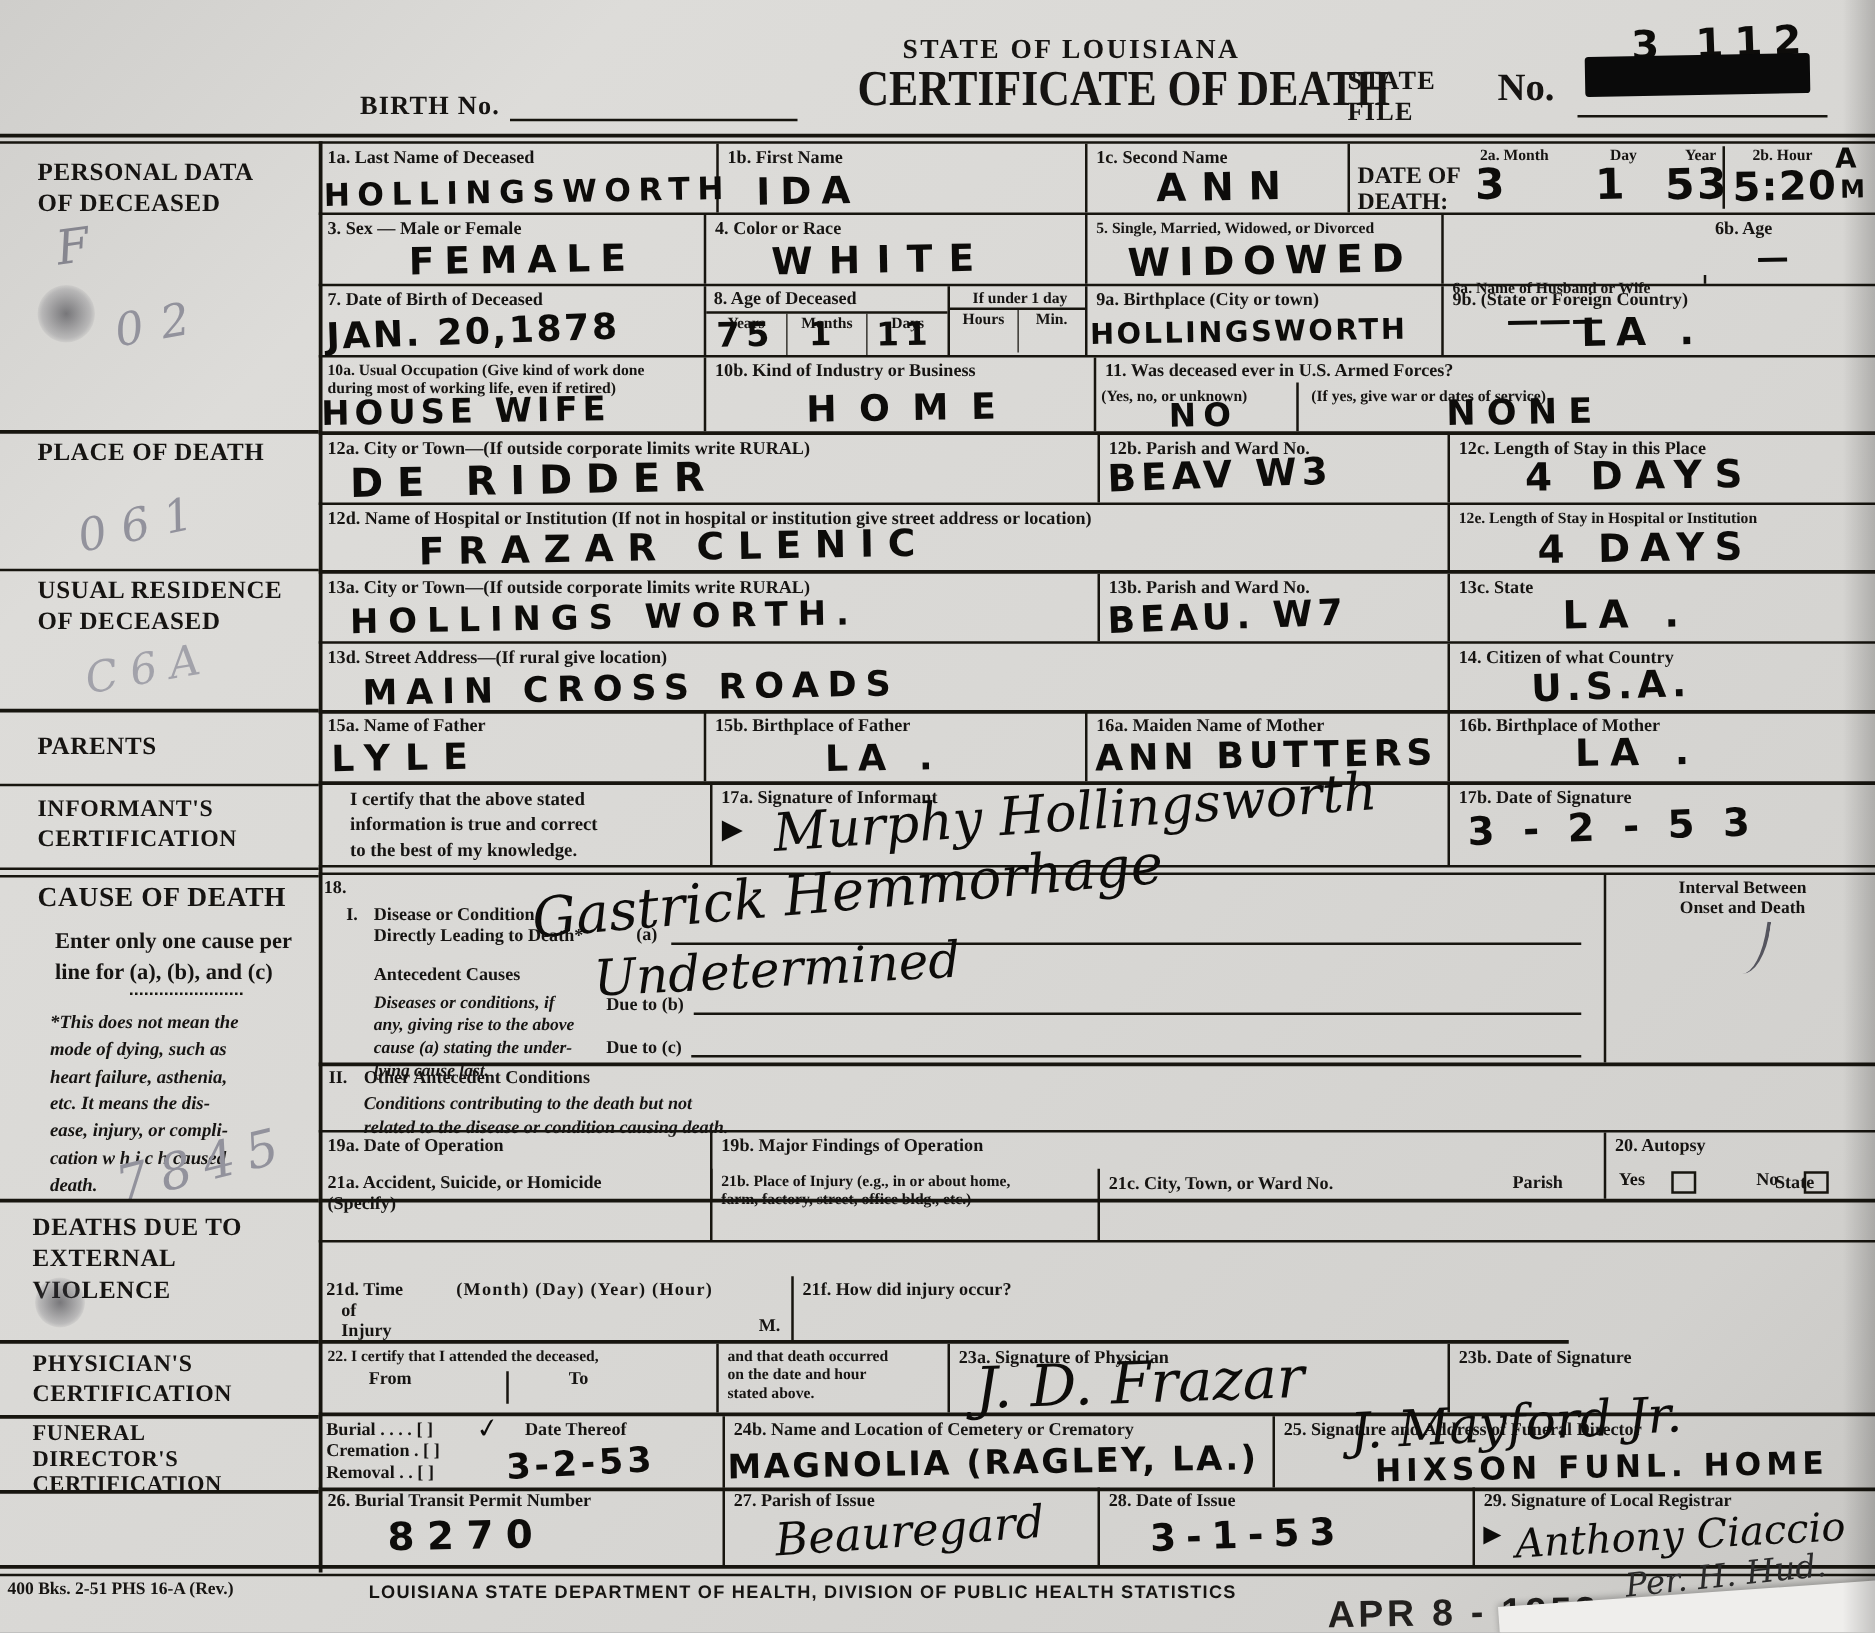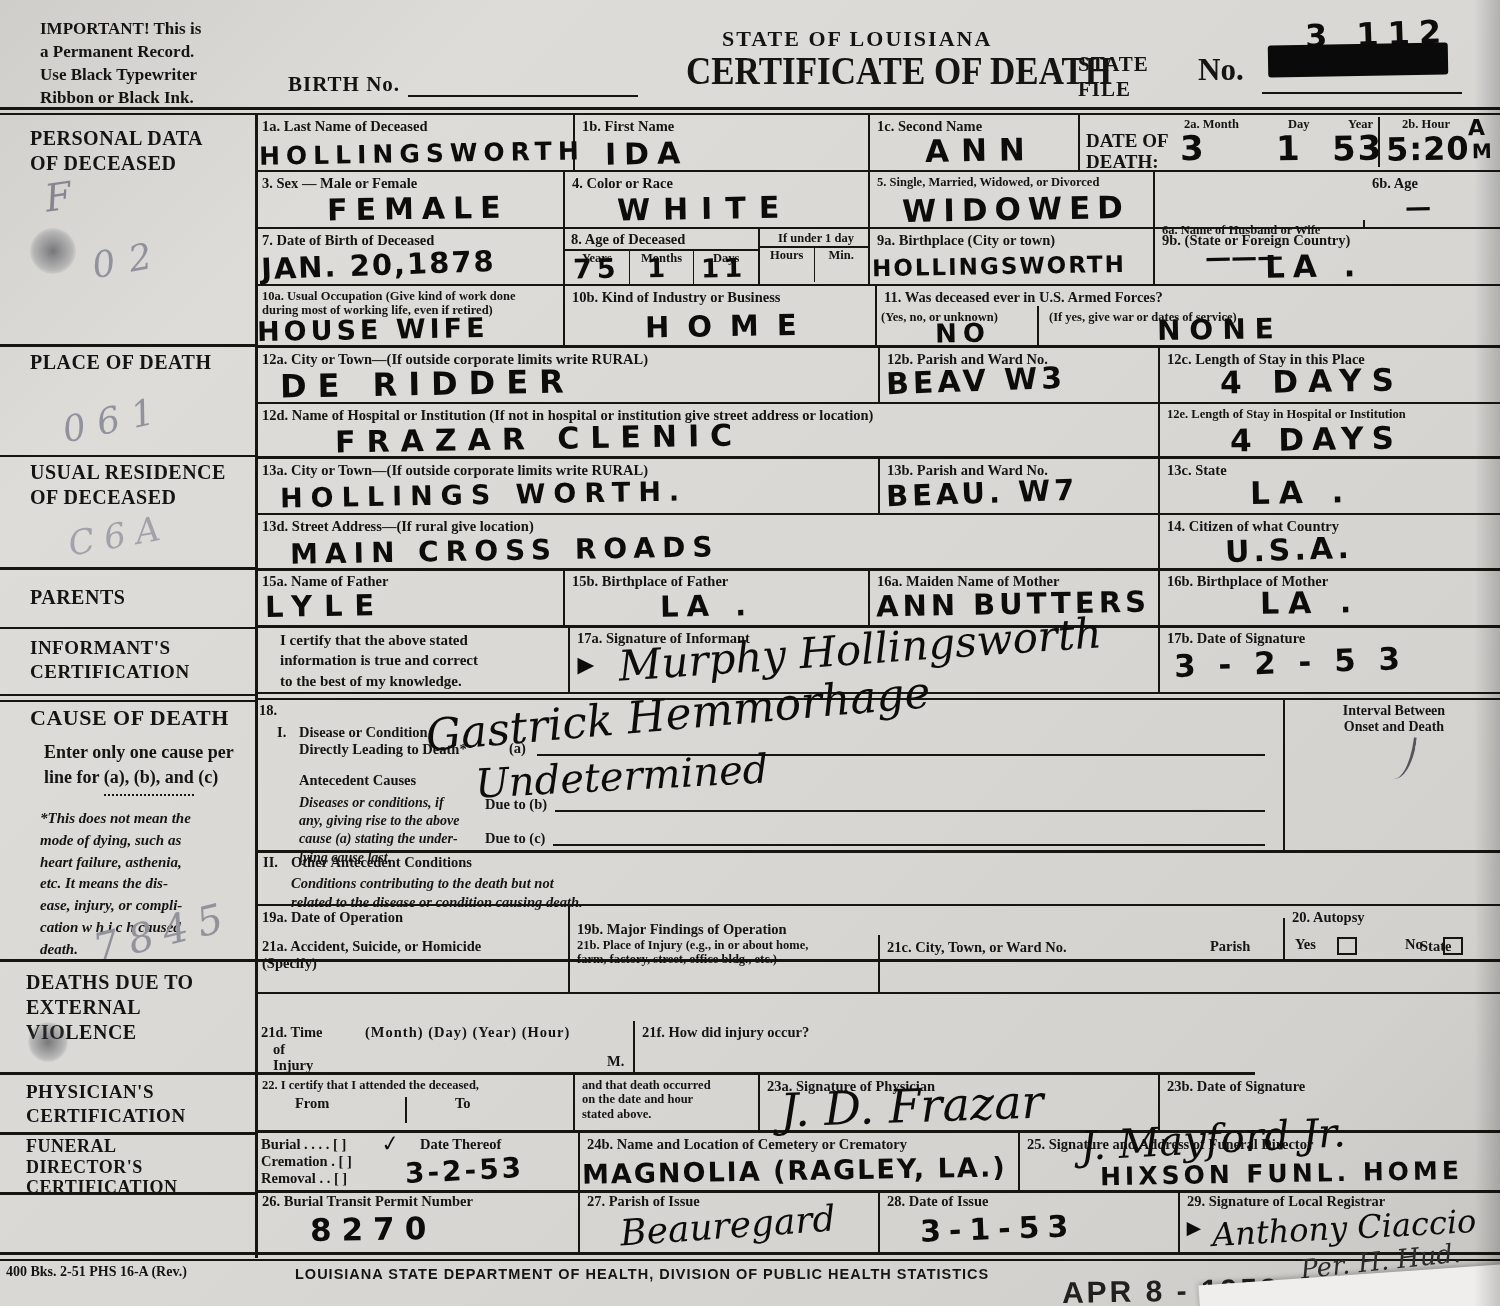--- a/index.html
+++ b/index.html
@@ -36,24 +36,20 @@
   .col:last-child{border-right:none;}
   .arrow{font-size:28px;line-height:1;color:#0d0c0a;}
   .smudge{position:absolute;border-radius:50%;
       background:radial-gradient(circle,rgba(40,40,48,.55),rgba(90,90,100,.25) 60%,rgba(0,0,0,0) 75%);}
 </style>
 </head>
 <body>
 
 <div class="page">
 
-  <div class="abs lbl pre" style="left:40px;top:18px;font-size:17px;line-height:1.35;">IMPORTANT! This is
-a Permanent Record.
-Use Black Typewriter
-Ribbon or Black Ink.</div>
   <div class="abs lbl" style="left:288px;top:72px;font-size:21px;letter-spacing:1px;">BIRTH No.</div>
   <div class="ul" style="left:408px;top:95px;width:230px;"></div>
   <div class="abs lbl" style="left:722px;top:26px;font-size:22px;letter-spacing:2px;">STATE OF LOUISIANA</div>
   <div class="abs lbl" style="left:686px;top:48px;font-size:35px;letter-spacing:0px;transform:scaleY(1.15);transform-origin:top;">CERTIFICATE OF DEATH</div>
   <div class="abs lbl pre" style="left:1078px;top:52px;font-size:21px;letter-spacing:1px;line-height:1.2;">STATE
 FILE</div>
   <div class="abs lbl" style="left:1198px;top:52px;font-size:31px;">No.</div>
   <div class="ul" style="left:1262px;top:92px;width:200px;"></div>
   <div class="hw" style="left:1305px;top:18px;font-size:32px;letter-spacing:9px;transform:rotate(-2deg);">3 112</div>
   <div class="abs" style="left:1268px;top:44px;width:180px;height:32px;background:#0a0a0a;transform:rotate(-1deg);border-radius:3px;"></div>
@@ -343,21 +339,21 @@
       <div class="abs lbl" style="left:36px;top:4px;">Other Antecedent Conditions</div>
       <div class="abs lbl pre it" style="left:36px;top:24px;font-size:14.5px;line-height:1.3;">Conditions contributing to the death but not
 related to the disease or condition causing death.</div>
     </div>
   </div>
 
   <div class="r hv" style="top:906px;height:53px;">
     <div class="c" style="width:315px;">
       <div class="lbl">19a. Date of Operation</div>
     </div>
-    <div class="c" style="width:715px;margin-top:12px;">
+    <div class="c" style="width:715px;">
       <div class="lbl">19b. Major Findings of Operation</div>
     </div>
     <div class="c" style="width:215px;">
       <div class="lbl">20.   Autopsy</div>
       <div class="abs lbl" style="left:10px;top:30px;">Yes</div>
       <span class="cb abs" style="left:52px;top:31px;"></span>
       <div class="abs lbl" style="left:120px;top:30px;">No</div>
       <span class="cb abs" style="left:158px;top:31px;"></span>
     </div>
   </div>

